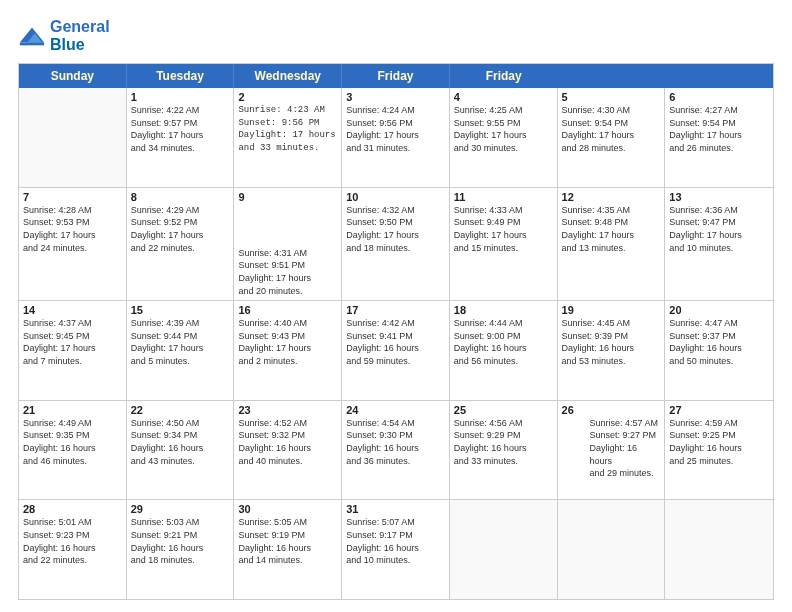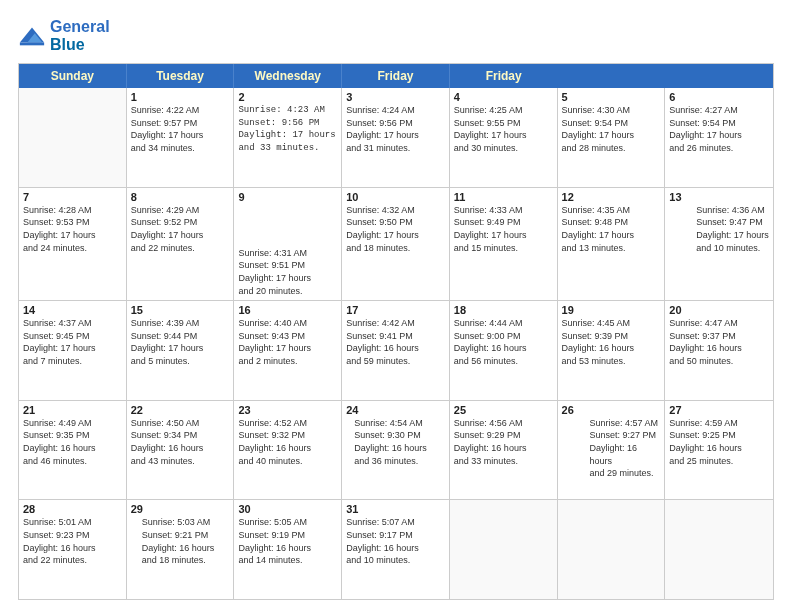--- a/index.html
+++ b/index.html
@@ -214,21 +214,21 @@
           </div>
           <div class="cal-cell">
             <span class="day-num">12</span>
             <div class="day-info" style="white-space: pre-line;">Sunrise: 4:35 AM
 Sunset: 9:48 PM
 Daylight: 17 hours
 and 13 minutes.</div>
           </div>
           <div class="cal-cell">
             <span class="day-num">13</span>
-            <div class="day-info" style="white-space: pre-line; margin-left: 27px;">Sunrise: 4:36 AM
+            <div class="day-info" style="white-space: pre-line;">Sunrise: 4:36 AM
 Sunset: 9:47 PM
 Daylight: 17 hours
 and 10 minutes.</div>
           </div>
         </div>
         <div class="cal-row">
           <div class="cal-cell">
             <span class="day-num">14</span>
             <div class="day-info" style="white-space: pre-line;">Sunrise: 4:37 AM
 Sunset: 9:45 PM
@@ -295,21 +295,21 @@
           </div>
           <div class="cal-cell">
             <span class="day-num">23</span>
             <div class="day-info" style="white-space: pre-line;">Sunrise: 4:52 AM
 Sunset: 9:32 PM
 Daylight: 16 hours
 and 40 minutes.</div>
           </div>
           <div class="cal-cell">
             <span class="day-num">24</span>
-            <div class="day-info" style="white-space: pre-line; margin-left: 8px;">Sunrise: 4:54 AM
+            <div class="day-info" style="white-space: pre-line;">Sunrise: 4:54 AM
 Sunset: 9:30 PM
 Daylight: 16 hours
 and 36 minutes.</div>
           </div>
           <div class="cal-cell">
             <span class="day-num">25</span>
             <div class="day-info" style="white-space: pre-line;">Sunrise: 4:56 AM
 Sunset: 9:29 PM
 Daylight: 16 hours
 and 33 minutes.</div>
@@ -332,21 +332,21 @@
         <div class="cal-row">
           <div class="cal-cell">
             <span class="day-num">28</span>
             <div class="day-info" style="white-space: pre-line;">Sunrise: 5:01 AM
 Sunset: 9:23 PM
 Daylight: 16 hours
 and 22 minutes.</div>
           </div>
           <div class="cal-cell">
             <span class="day-num">29</span>
-            <div class="day-info" style="white-space: pre-line; margin-left: 11px;">Sunrise: 5:03 AM
+            <div class="day-info" style="white-space: pre-line;">Sunrise: 5:03 AM
 Sunset: 9:21 PM
 Daylight: 16 hours
 and 18 minutes.</div>
           </div>
           <div class="cal-cell">
             <span class="day-num">30</span>
             <div class="day-info" style="white-space: pre-line;">Sunrise: 5:05 AM
 Sunset: 9:19 PM
 Daylight: 16 hours
 and 14 minutes.</div>

